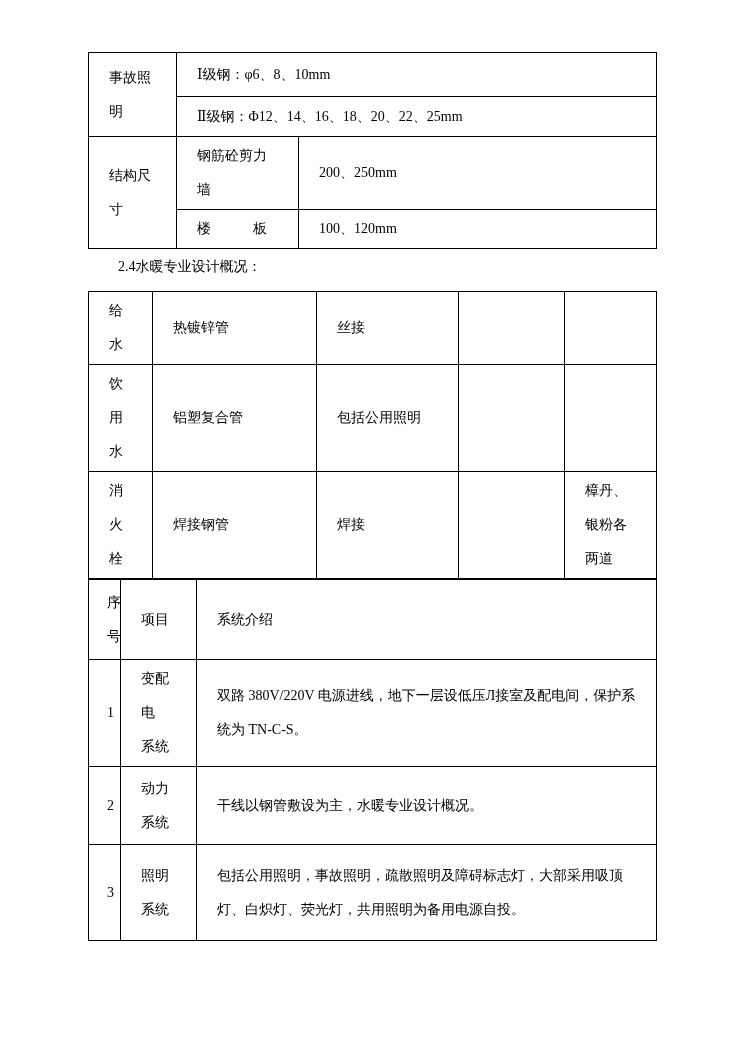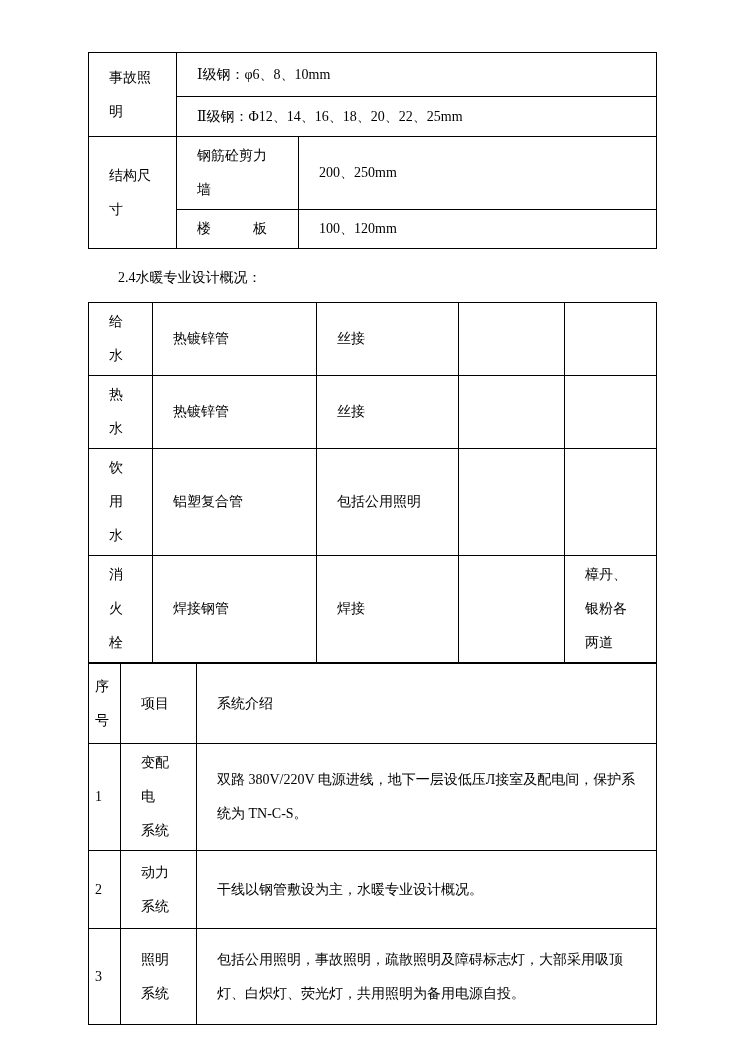--- a/index.html
+++ b/index.html
@@ -13,30 +13,30 @@
   table{border-collapse:collapse;table-layout:fixed;width:568px;}
   td{
     border:1px solid #000;
     padding:2px 20px;
     line-height:34px;
     vertical-align:middle;
     white-space:pre-line;
     word-break:break-all;
     overflow:hidden;
   }
-  .heading{margin:17px 0 12px 0;padding-left:30px;line-height:24px;}
+  .heading{margin:6px 0 12px 0;padding-left:30px;line-height:24px;}
   .h36{height:36px}.h40{height:40px}.h42{height:42px}.h44{height:44px}
   .h50{height:50px}.h72{height:72px}.h74{height:74px}.h78{height:78px}
   .h80{height:80px}.h82{height:82px}.h96{height:96px}
   
   col.w88{width:88px}col.w122{width:122px}col.w358{width:358px}
   col.w64{width:64px}col.w164{width:164px}col.w142{width:142px}
   col.w106{width:106px}col.w92{width:92px}
   col.w32{width:32px}col.w76{width:76px}col.w460{width:460px}
-  .t3 td.num{padding:2px 6px;}
+  .t3 td.num{padding:2px 18px;}
 </style>
 </head>
 <body>
 
 <div class="page">
 
   <table class="t1">
     <colgroup>
         <col class="w88">
         <col class="w122">
@@ -68,27 +68,20 @@
     <colgroup>
         <col class="w64">
         <col class="w164">
         <col class="w142">
         <col class="w106">
         <col class="w92">
       </colgroup>
     <tbody>
     <tr class="h42">
       <td>给水</td>
-      <td>热镀锌管</td>
-      <td>丝接</td>
-      <td></td>
-      <td></td>
-    </tr>
-    <tr class="h40">
-      <td>热水</td>
       <td>热镀锌管</td>
       <td>丝接</td>
       <td></td>
       <td></td>
     </tr>
     <tr class="h44">
       <td>饮用水</td>
       <td>铝塑复合管</td>
       <td>包括公用照明</td>
       <td></td>

